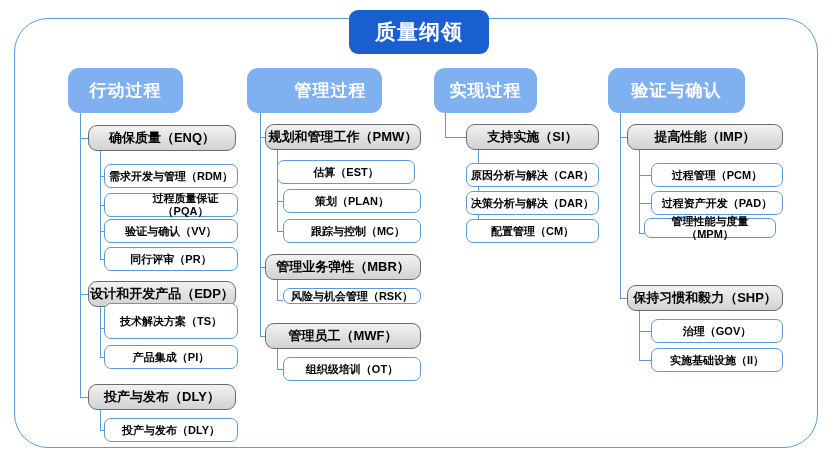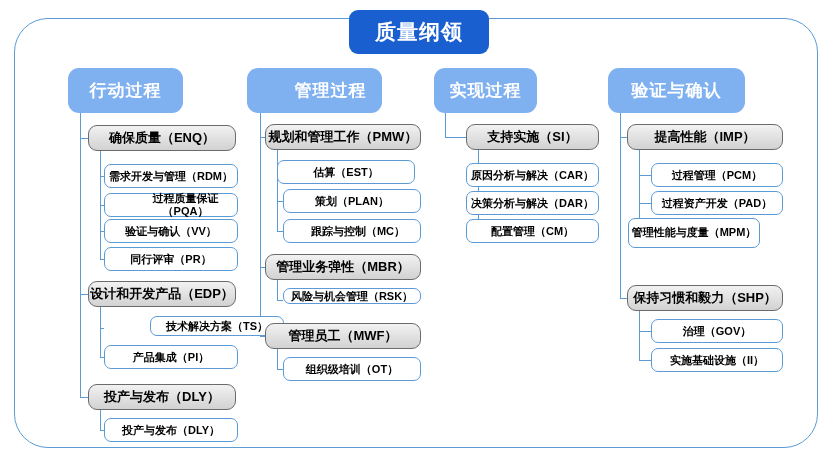--- a/index.html
+++ b/index.html
@@ -144,21 +144,21 @@
       <div class="ln h" style="top: 360px; left: 639px; width: 12px;"></div>
     </div>
   <div id="nodes-layer">
       <div class="col-head" style="left: 68px; top: 68px; width: 115px;">行动过程</div>
       <div class="gbox" style="left: 88px; top: 125px; width: 148px; height: 26px;">确保质量（ENQ）</div>
       <div class="lbox" style="left: 104px; top: 164px; width: 134px; height: 24px;">需求开发与管理（RDM）</div>
       <div class="lbox" style="left: 104px; top: 193px; width: 134px; height: 24px; padding-left: 29px;">过程质量保证（PQA）</div>
       <div class="lbox" style="left: 104px; top: 219px; width: 134px; height: 24px;">验证与确认（VV）</div>
       <div class="lbox" style="left: 104px; top: 247px; width: 134px; height: 24px;">同行评审（PR）</div>
       <div class="gbox" style="left: 88px; top: 281px; width: 148px; height: 26px;">设计和开发产品（EDP）</div>
-      <div class="lbox" style="left: 104px; top: 316px; width: 134px; height: 20px; margin-left: 46px;">技术解决方案（TS）</div>
+      <div class="lbox" style="left: 104px; top: 303px; width: 134px; height: 36px;">技术解决方案（TS）</div>
       <div class="lbox" style="left: 104px; top: 345px; width: 134px; height: 24px;">产品集成（PI）</div>
       <div class="gbox" style="left: 88px; top: 384px; width: 148px; height: 26px;">投产与发布（DLY）</div>
       <div class="lbox" style="left: 104px; top: 418px; width: 134px; height: 24px;">投产与发布（DLY）</div>
       <div class="col-head" style="left: 247px; top: 68px; width: 103px; padding-left: 32px;">管理过程</div>
       <div class="gbox" style="left: 265px; top: 124px; width: 156px; height: 26px;">规划和管理工作（PMW）</div>
       <div class="lbox" style="left: 277px; top: 160px; width: 138px; height: 24px;">估算（EST）</div>
       <div class="lbox" style="left: 283px; top: 189px; width: 138px; height: 24px;">策划（PLAN）</div>
       <div class="lbox" style="left: 283px; top: 219px; width: 138px; height: 24px; padding-left: 12px;">跟踪与控制（MC）</div>
       <div class="gbox" style="left: 265px; top: 254px; width: 156px; height: 26px;">管理业务弹性（MBR）</div>
       <div class="lbox" style="left: 283px; top: 288px; width: 138px; height: 16px;">风险与机会管理（RSK）</div>
@@ -166,21 +166,21 @@
       <div class="lbox" style="left: 283px; top: 357px; width: 138px; height: 24px;">组织级培训（OT）</div>
       <div class="col-head" style="left: 434px; top: 68px; width: 103px;">实现过程</div>
       <div class="gbox" style="left: 466px; top: 124px; width: 133px; height: 26px;">支持实施（SI）</div>
       <div class="lbox" style="left: 466px; top: 163px; width: 133px; height: 24px;">原因分析与解决（CAR）</div>
       <div class="lbox" style="left: 466px; top: 191px; width: 133px; height: 24px;">决策分析与解决（DAR）</div>
       <div class="lbox" style="left: 466px; top: 219px; width: 133px; height: 24px;">配置管理（CM）</div>
       <div class="col-head" style="left: 608px; top: 68px; width: 137px;">验证与确认</div>
       <div class="gbox" style="left: 627px; top: 124px; width: 156px; height: 26px;">提高性能（IMP）</div>
       <div class="lbox" style="left: 651px; top: 163px; width: 132px; height: 24px;">过程管理（PCM）</div>
       <div class="lbox" style="left: 651px; top: 191px; width: 132px; height: 24px;">过程资产开发（PAD）</div>
-      <div class="lbox two-line" style="left: 628px; top: 218px; width: 132px; height: 30px; flex-direction: row;">
+      <div class="lbox two-line" style="left: 644px; top: 218px; width: 132px; height: 20px; flex-direction: column;">
         <div>管理性能与度量</div>
         <div>（MPM）</div>
       </div>
       <div class="gbox" style="left: 627px; top: 285px; width: 156px; height: 26px;">保持习惯和毅力（SHP）</div>
       <div class="lbox" style="left: 651px; top: 319px; width: 132px; height: 24px;">治理（GOV）</div>
       <div class="lbox" style="left: 651px; top: 348px; width: 132px; height: 24px;">实施基础设施（II）</div>
     </div>
 
 </div>
 

